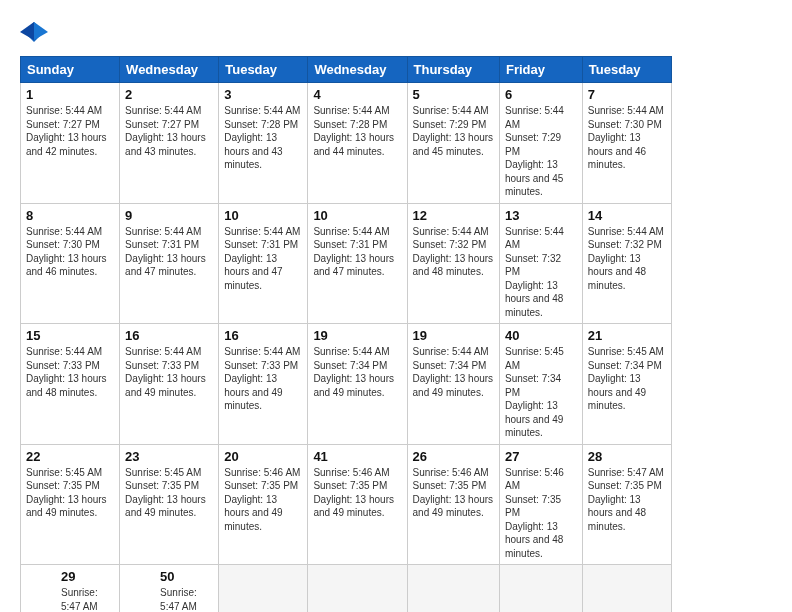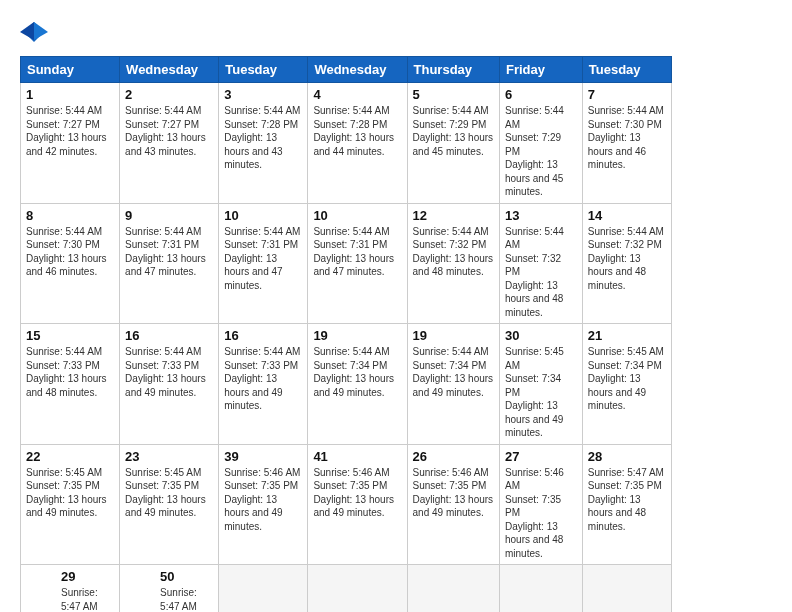--- a/index.html
+++ b/index.html
@@ -289,21 +289,21 @@
       </td>
           <td>
         <span class="day-num">19</span>
         <div class="day-info">
           Sunrise: 5:44 AM<br>
           Sunset: 7:34 PM<br>
           Daylight: 13 hours and 49 minutes.
         </div>
       </td>
           <td>
-        <span class="day-num">30</span>
+        <span class="day-num">40</span>
         <div class="day-info">
           Sunrise: 5:45 AM<br>
           Sunset: 7:34 PM<br>
           Daylight: 13 hours and 49 minutes.
         </div>
       </td>
           <td>
         <span class="day-num">21</span>
         <div class="day-info">
           Sunrise: 5:45 AM<br>
@@ -323,21 +323,21 @@
       </td>
           <td>
         <span class="day-num">23</span>
         <div class="day-info">
           Sunrise: 5:45 AM<br>
           Sunset: 7:35 PM<br>
           Daylight: 13 hours and 49 minutes.
         </div>
       </td>
           <td>
-        <span class="day-num">39</span>
+        <span class="day-num">20</span>
         <div class="day-info">
           Sunrise: 5:46 AM<br>
           Sunset: 7:35 PM<br>
           Daylight: 13 hours and 49 minutes.
         </div>
       </td>
           <td>
         <span class="day-num">41</span>
         <div class="day-info">
           Sunrise: 5:46 AM<br>

